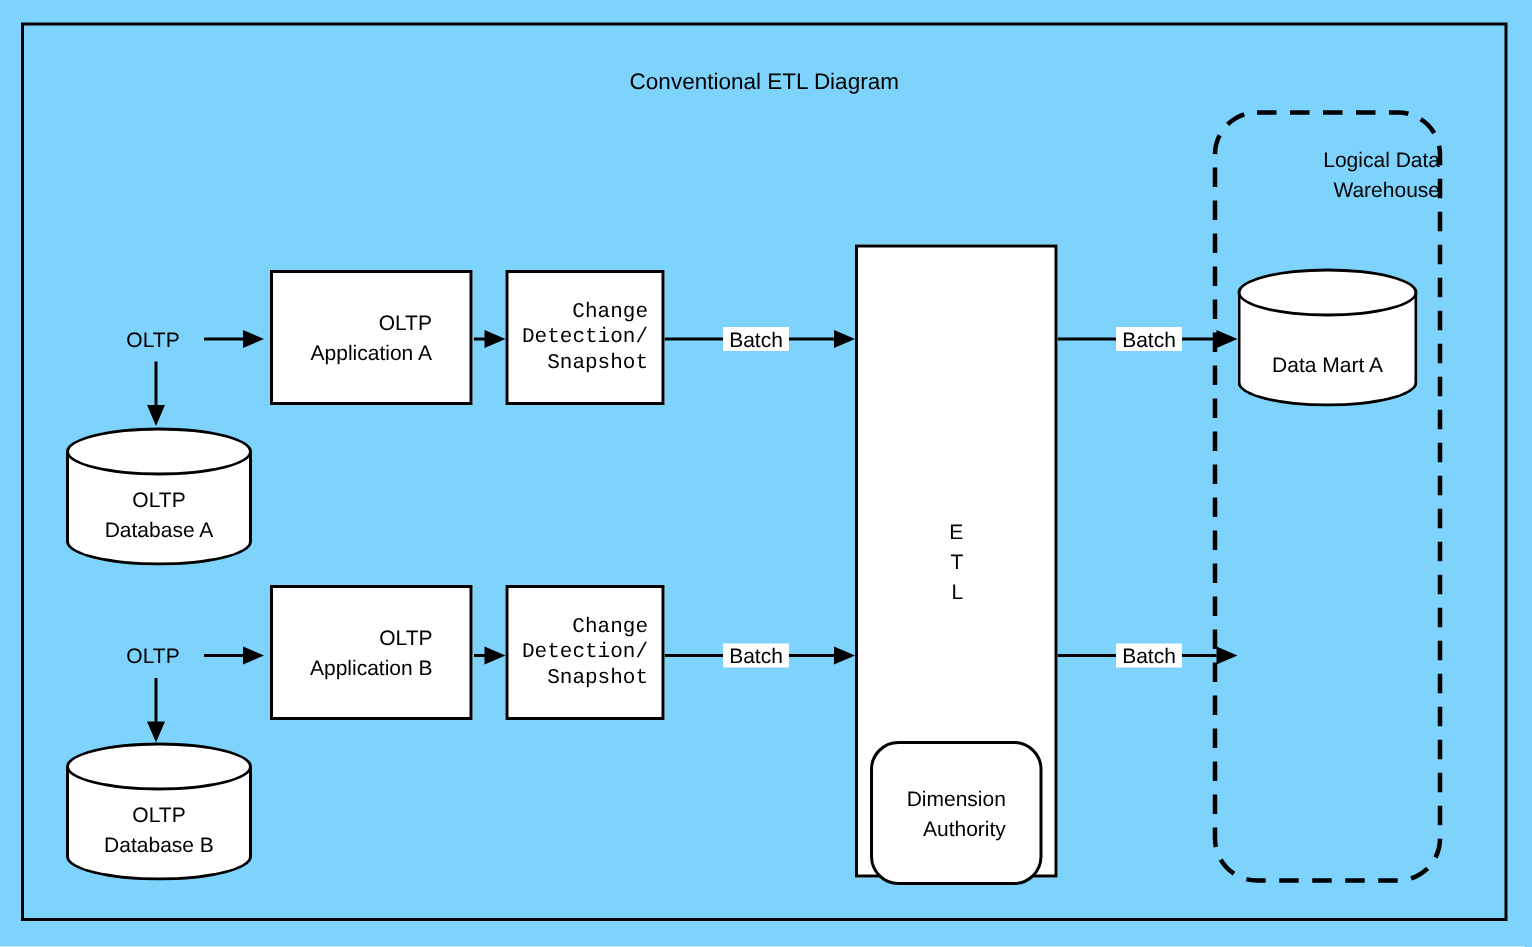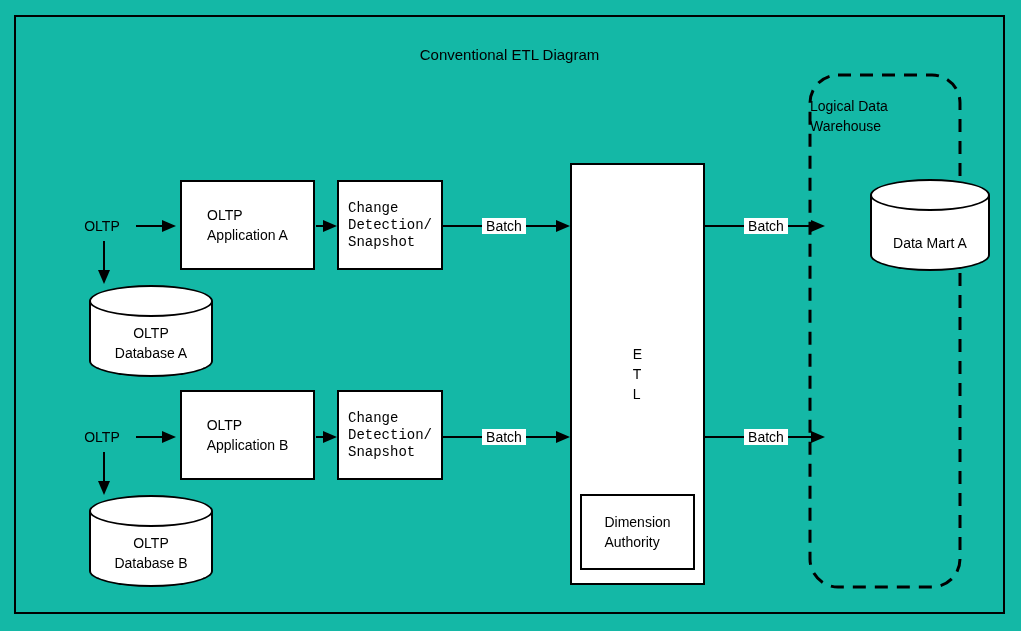--- a/index.html
+++ b/index.html
@@ -1,37 +1,37 @@
 <!DOCTYPE html>
 <html><head>
 <meta charset="utf-8">
 <style>
   html,body{margin:0;padding:0;background:#ffffff;}
   .canvas{
-    position:relative;width:1021px;height:631px;background:#14b8a6;
+    position:relative;width:1021px;height:631px;background:#7dd3fc;
     font-family:"Liberation Sans",sans-serif;color:#000;font-size:14px;
     overflow:hidden;
   }
   .frame{position:absolute;left:14px;top:15px;width:991px;height:599px;
     border:2px solid #000;box-sizing:border-box;}
   .title{position:absolute;left:14px;top:46px;width:991px;text-align:center;
     font-size:15px;line-height:18px;}
   .box{position:absolute;border:2px solid #000;background:#fff;box-sizing:border-box;
     display:flex;align-items:center;justify-content:center;z-index:4;}
-  .ml{white-space:pre-line;text-align:left;line-height:20px;}
+  .ml{white-space:pre-line;text-align:right;line-height:20px;}
   .lh17{line-height:17px;font-family:Liberation Mono, monospace;}
   .text-label{position:absolute;text-align:center;line-height:16px;}
   .hline{position:absolute;height:2px;background:#000;}
   .vline{position:absolute;width:2px;background:#000;}
   .head-r{position:absolute;width:0;height:0;border-top:6px solid transparent;
     border-bottom:6px solid transparent;border-left:14px solid #000;}
   .head-d{position:absolute;width:0;height:0;border-left:6px solid transparent;
     border-right:6px solid transparent;border-top:14px solid #000;}
   .edge-label{position:absolute;background:#fff;text-align:center;line-height:16px;z-index:5;}
-  .cylinder{position:absolute;margin-left:45px;}
+  .cylinder{position:absolute;}
   .cyl-top{position:absolute;left:0;top:0;right:0;height:32px;border:2px solid #000;
     border-radius:50%;background:#fff;box-sizing:border-box;z-index:2;}
   .cyl-body{position:absolute;left:0;top:16px;right:0;bottom:0;border:2px solid #000;
     border-top:none;border-radius:0 0 50% 50% / 0 0 16px 16px;background:#fff;
     box-sizing:border-box;z-index:1;}
   .cyl-label{position:absolute;left:0;right:0;z-index:3;text-align:center;line-height:20px;
     white-space:pre-line;}
   .dashed-svg{position:absolute;z-index:0;}
   .ldw-title{position:absolute;left:810px;top:96px;width:150px;z-index:1;}
 </style>
@@ -73,21 +73,21 @@
 
   <div class="hline" style="left:443px;top:225px;width:113px;"></div>
   <div class="head-r" style="left:556px;top:220px;"></div>
   <div class="edge-label" style="left:482px;top:218px;width:44px;">Batch</div>
 
   <div class="box" style="left:570px;top:163px;width:135px;height:422px;">
     <span class="ml">E
 T
 L</span>
   </div>
-  <div class="box" style="left:580px;top:494px;width:115px;height:76px;z-index:5;">
+  <div class="box" style="left:580px;top:494px;width:115px;height:96px;z-index:5;border-radius:19px;">
     <span class="ml">Dimension
 Authority</span>
   </div>
 
   <div class="hline" style="left:705px;top:225px;width:106px;"></div>
   <div class="head-r" style="left:811px;top:220px;"></div>
   <div class="edge-label" style="left:744px;top:218px;width:44px;">Batch</div>
 
   <div class="cylinder" style="left:825px;top:179px;width:120px;height:92px;">
     <div class="cyl-top"></div>

